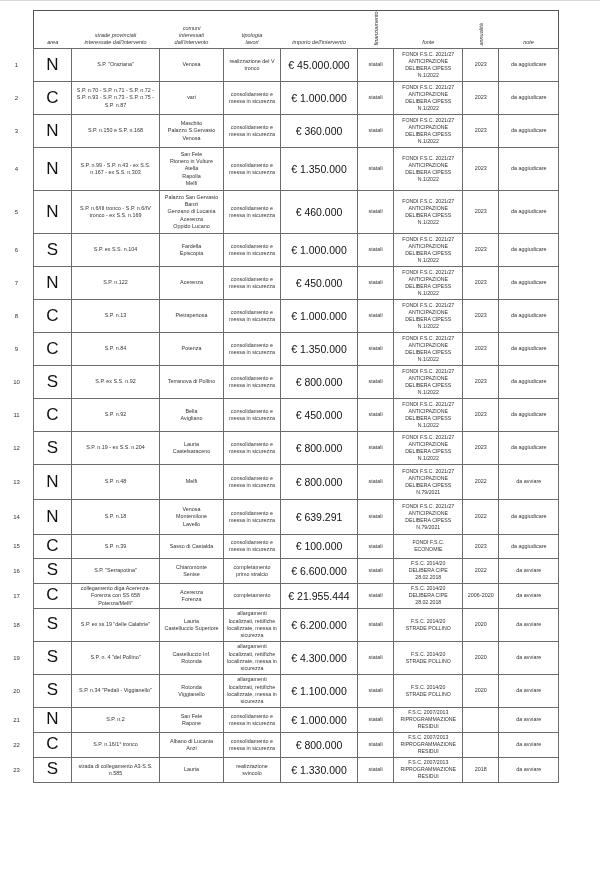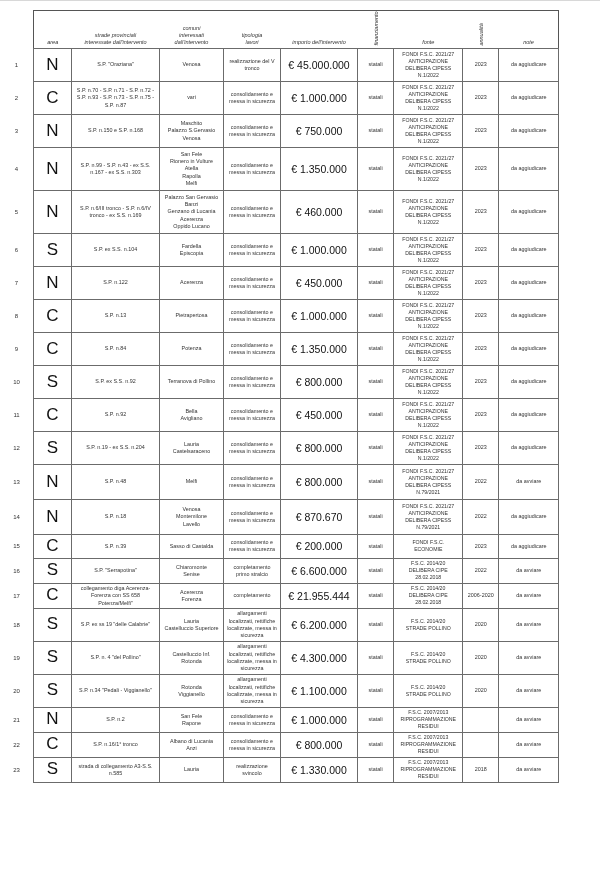--- a/index.html
+++ b/index.html
@@ -123,21 +123,21 @@
         <td>da aggiudicare</td>
       </tr>
       <tr style="height: 33px;">
         <td class="area">N</td>
         <td>S.P. n.150 e S.P. n.168</td>
         <td>Maschito
 Palazzo S.Gervasio
 Venosa</td>
         <td>consolidamento e
 messa in sicurezza</td>
-        <td class="imp">€ 750.000</td>
+        <td class="imp">€ 360.000</td>
         <td>statali</td>
         <td class="fonte">FONDI F.S.C. 2021/27
 ANTICIPAZIONE
 DELIBERA CIPESS
 N.1/2022</td>
         <td>2023</td>
         <td>da aggiudicare</td>
       </tr>
       <tr style="height: 43px;">
         <td class="area">N</td>
@@ -303,36 +303,36 @@
         <td>da avviare</td>
       </tr>
       <tr style="height: 35px;">
         <td class="area">N</td>
         <td>S.P. n.18</td>
         <td>Venosa
 Montemilone
 Lavello</td>
         <td>consolidamento e
 messa in sicurezza</td>
-        <td class="imp">€ 870.670</td>
+        <td class="imp">€ 639.291</td>
         <td>statali</td>
         <td class="fonte">FONDI F.S.C. 2021/27
 ANTICIPAZIONE
 DELIBERA CIPESS
 N.79/2021</td>
         <td>2022</td>
         <td>da aggiudicare</td>
       </tr>
       <tr style="height: 16px;">
         <td class="area">C</td>
         <td>S.P. n.39</td>
         <td>Sasso di Castalda</td>
         <td>consolidamento e
 messa in sicurezza</td>
-        <td class="imp">€ 200.000</td>
+        <td class="imp">€ 100.000</td>
         <td>statali</td>
         <td class="fonte">FONDI F.S.C.
 ECONOMIE</td>
         <td>2023</td>
         <td>da aggiudicare</td>
       </tr>
       <tr style="height: 25px;">
         <td class="area">S</td>
         <td>S.P. "Serrapotina"</td>
         <td>Chiaromonte

